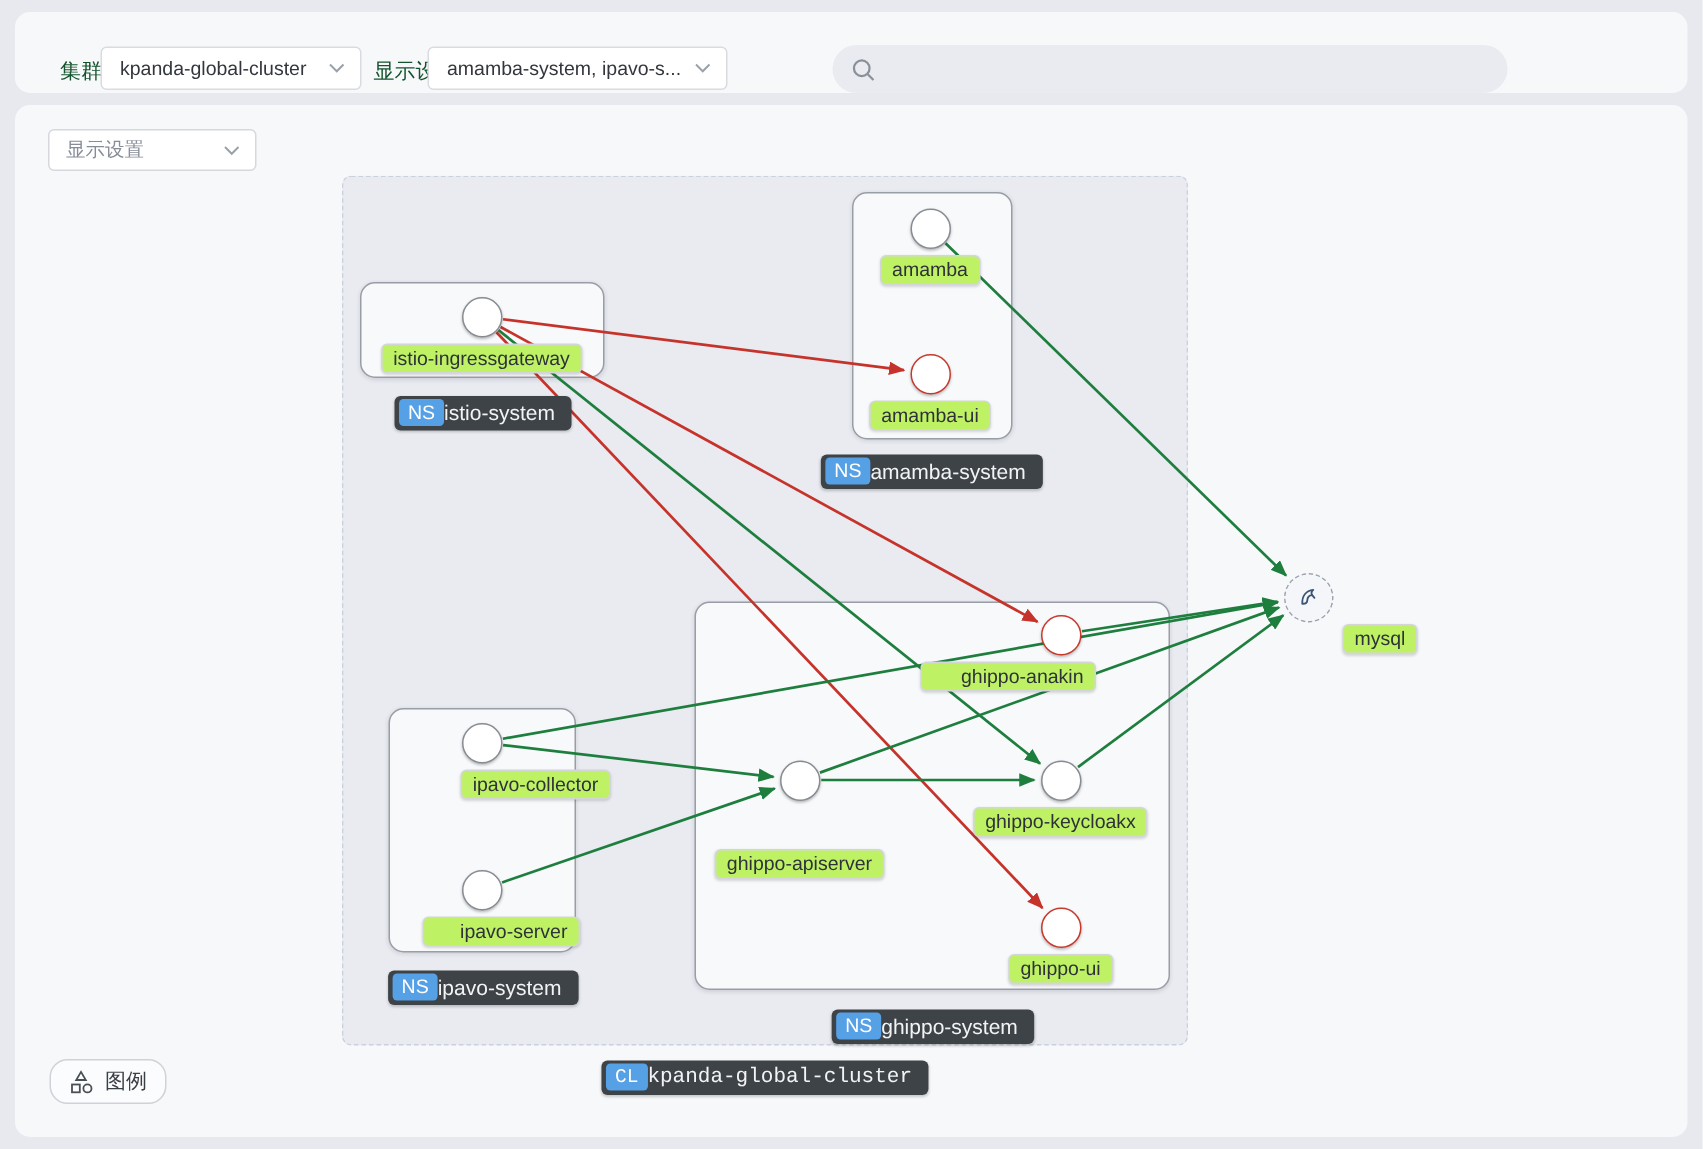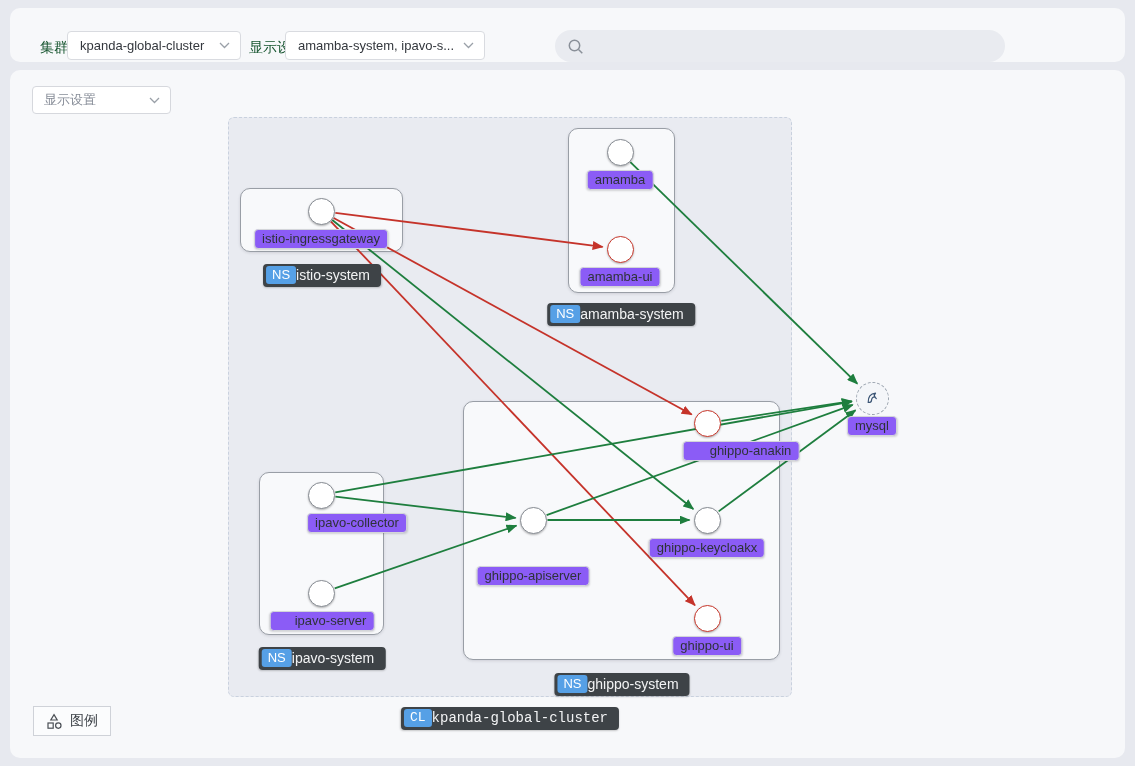--- a/index.html
+++ b/index.html
@@ -31,21 +31,21 @@
     font-size:13px;color:#33373d;font-family:inherit;
   }
   #display-settings{
     position:absolute;left:32px;top:86px;width:139px;height:28px;
     background:#fff;border:1px solid #d6d8dd;border-radius:4px;box-sizing:border-box;
     display:flex;align-items:center;justify-content:space-between;
     padding:0 10px 0 11px;font-size:13px;color:#878d98;cursor:pointer;z-index:30;
   }
   #legend-button{
     position:absolute;left:33px;top:706px;height:30px;
-    background:#fbfcfd;border:1px solid #cfd2d8;border-radius:0;box-sizing:border-box;
+    background:#fbfcfd;border:1px solid #cfd2d8;border-radius:12px;box-sizing:border-box;
     display:flex;align-items:center;gap:7px;padding:0 12px;
     font-size:14px;color:#3a3f45;cursor:pointer;z-index:30;
   }
 
   #topo{position:absolute;left:0;top:0;width:1135px;height:766px;}
   .cluster-box{
     position:absolute;box-sizing:border-box;
     border:1px dashed #c9d1de;border-radius:6px;background:#e9ebf1;
   }
   .ns-box{
@@ -58,21 +58,21 @@
     position:absolute;box-sizing:border-box;background:#fff;border-radius:50%;
     border:1.5px solid #878c93;box-shadow:0 1px 2px rgba(0,0,0,.28);cursor:pointer;
   }
   .node-circle.error{border-color:#c9382c;}
   .node-circle.external{
     border:1.5px dashed #9aa3ae;background:#f4f6f9;box-shadow:none;
     display:flex;align-items:center;justify-content:center;
   }
   .node-label{
     position:absolute;transform:translateX(-50%);white-space:nowrap;
-    background:#8b5cf6;border:1px solid #d3d5d9;border-radius:4px;
+    background:#bef264;border:1px solid #d3d5d9;border-radius:4px;
     padding:1px 7px 2px;font-size:13px;color:#2e3238;
     box-shadow:0 1px 2px rgba(0,0,0,.15);cursor:pointer;
   }
   .badge{
     position:absolute;transform:translateX(-50%);white-space:nowrap;
     background:#3e4347;color:#f2f3f4;border-radius:4px;
     padding:2px 11px 3px 3px;font-size:14px;
     display:flex;align-items:center;gap:0;
     box-shadow:0 1px 2px rgba(0,0,0,.2);
   }
@@ -135,26 +135,26 @@
       <line x1="718.6590853745429" y1="511.37934293518646" x2="855.5164655049566" y2="410.187825505426" stroke="#1e7e3e" stroke-width="1.8" marker-end="url(#arrow-green)"></line>
       <line x1="335.2804040257734" y1="492.4860268774954" x2="851.8104632739066" y2="401.55423786285127" stroke="#1e7e3e" stroke-width="1.8" marker-end="url(#arrow-green)"></line>
       <line x1="335.40021956767265" y1="496.6981390999614" x2="515.6204246597055" y2="517.9505217759087" stroke="#1e7e3e" stroke-width="1.8" marker-end="url(#arrow-green)"></line>
       <line x1="334.70996866173465" y1="588.2791145645914" x2="516.4534860979064" y2="525.6976203530794" stroke="#1e7e3e" stroke-width="1.8" marker-end="url(#arrow-green)"></line>
       <line x1="547.5" y1="520" x2="689.5" y2="520" stroke="#1e7e3e" stroke-width="1.8" marker-end="url(#arrow-green)"></line>
     </svg>
     <div class="node-label" style="left: 321px; top: 229px;">istio-ingressgateway</div>
     <div class="node-label" style="left: 620px; top: 170px;">amamba</div>
     <div class="node-label" style="left: 620px; top: 267px; text-align: center;">amamba-ui</div>
     <div class="node-label" style="left: 321px; top: 513px; margin-left: 36px;">ipavo-collector</div>
-    <div class="node-label" style="left: 322px; top: 611px; padding-left: 24px;">ipavo-server</div>
+    <div class="node-label" style="left: 334px; top: 611px; padding-left: 24px;">ipavo-server</div>
     <div class="node-label" style="left: 533px; top: 538px; margin-top: 28px;">ghippo-apiserver</div>
-    <div class="node-label" style="left: 741px; top: 441px; padding-left: 26px;">ghippo-anakin</div>
+    <div class="node-label" style="left: 672px; top: 441px; padding-left: 26px;">ghippo-anakin</div>
     <div class="node-label" style="left: 707px; top: 538px;">ghippo-keycloakx</div>
     <div class="node-label" style="left: 707px; top: 636px;">ghippo-ui</div>
-    <div class="node-label" style="left: 872px; top: 416px;">mysql</div>
+    <div class="node-label" style="left: 920px; top: 416px;">mysql</div>
     <div class="node-circle" style="left: 307.5px; top: 197.5px; width: 27px; height: 27px;"></div>
     <div class="node-circle" style="left: 606.5px; top: 138.5px; width: 27px; height: 27px;"></div>
     <div class="node-circle error" style="left: 606.5px; top: 235.5px; width: 27px; height: 27px;"></div>
     <div class="node-circle" style="left: 307.5px; top: 481.5px; width: 27px; height: 27px;"></div>
     <div class="node-circle" style="left: 307.5px; top: 579.5px; width: 27px; height: 27px;"></div>
     <div class="node-circle" style="left: 519.5px; top: 506.5px; width: 27px; height: 27px;"></div>
     <div class="node-circle error" style="left: 693.5px; top: 409.5px; width: 27px; height: 27px;"></div>
     <div class="node-circle" style="left: 693.5px; top: 506.5px; width: 27px; height: 27px;"></div>
     <div class="node-circle error" style="left: 693.5px; top: 604.5px; width: 27px; height: 27px;"></div>
     <div class="node-circle external" style="left: 855.5px; top: 381.5px; width: 33px; height: 33px;">

